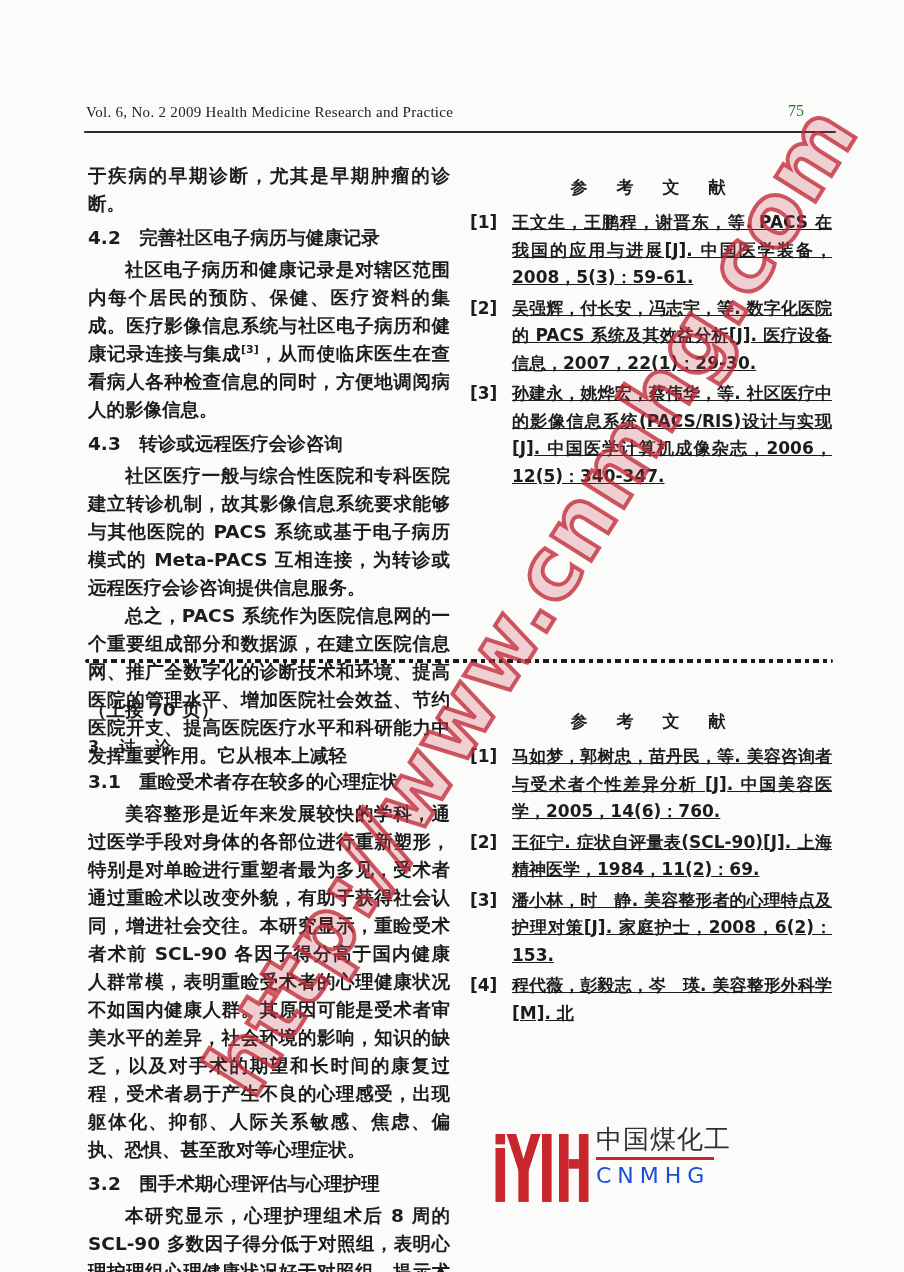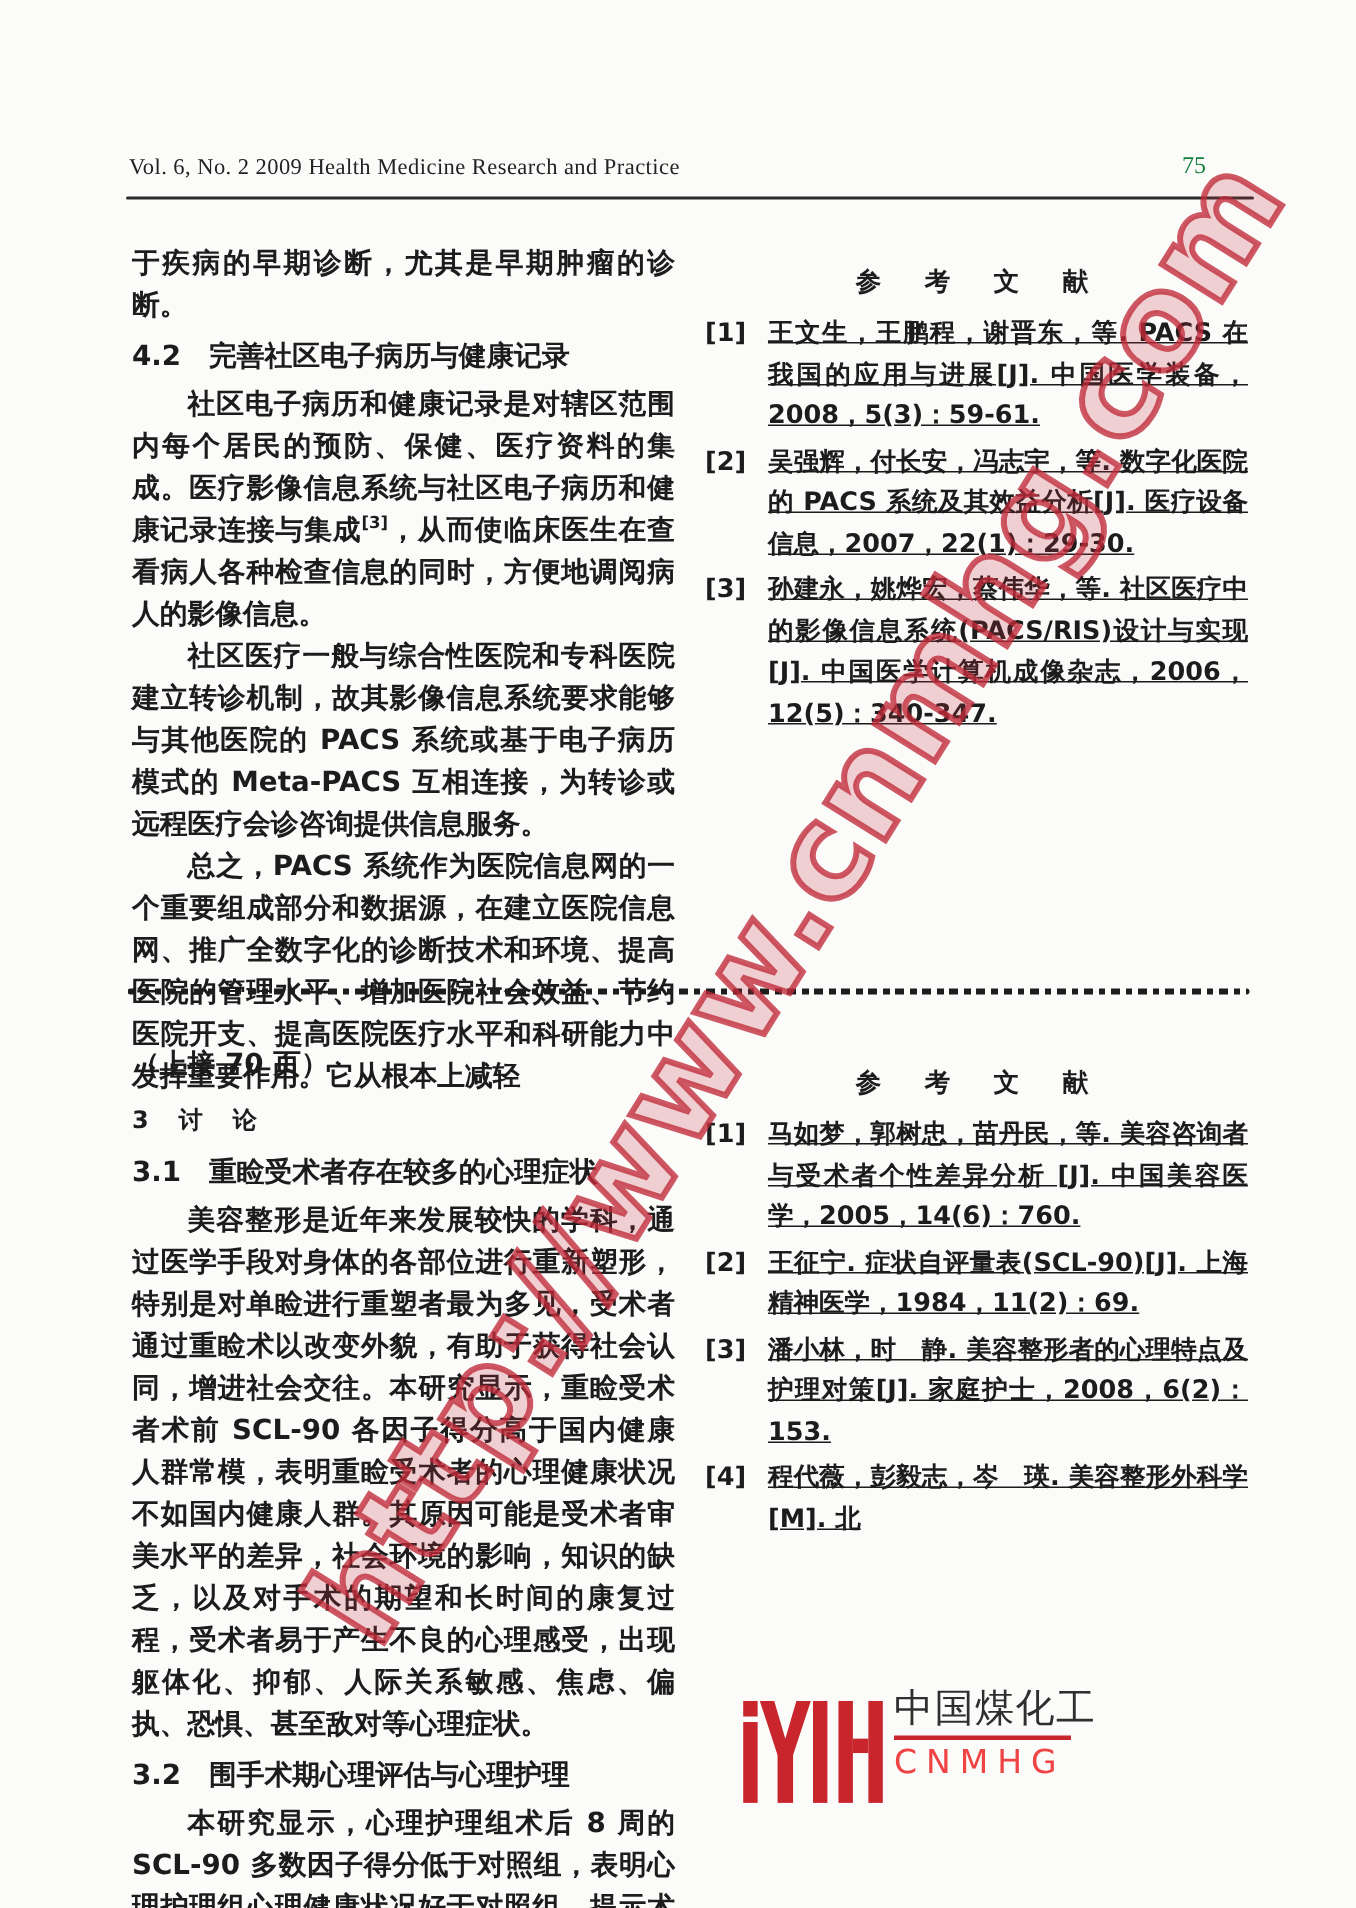--- a/index.html
+++ b/index.html
@@ -63,37 +63,38 @@
     font-family:"DejaVu Sans",sans-serif;
     white-space:nowrap;
   }
   
   .logo{position:absolute;left:494px;top:1122px;width:222px;height:86px;z-index:6;}
   .logo .mark{position:absolute;left:0;top:4px;width:96px;height:78px;}
   .logo .mark svg{width:100%;height:100%;}
   .logo .txt{position:absolute;left:102px;top:2px;width:120px;}
   .logo .cn{font-size:26px;line-height:30px;color:#2f2f2f;font-weight:500;letter-spacing:1px;white-space:nowrap;}
   .logo .redline{height:3px;background:#c8252c;margin:3px 0 4px 0;width:118px;}
-  .logo .en{font-size:22px;line-height:24px;color:#ef4444;letter-spacing:6px;font-weight:500;}
+  .logo .en{font-size:22px;line-height:24px;color:#1d4ed8;letter-spacing:6px;font-weight:500;}
 </style>
 </head>
 <body>
 
 <div class="page">
 
   <div class="hdr">
     <span>Vol. 6, No. 2   2009    Health Medicine Research and Practice</span>
   </div>
   <div class="pageno-abs">75</div>
   <div class="hdr-rule"></div>
 
   <div class="col lt">
     <p>于疾病的早期诊断，尤其是早期肿瘤的诊断。</p>
     <div class="h-num">4.2　完善社区电子病历与健康记录</div>
     <p class="indent"><span>社区电子病历和健康记录是对辖区范围内每个居民的预防、保健、医疗资料的集成。医疗影像信息系统与社区电子病历和健康记录连接与集成</span><sup class="cite">[3]</sup><span>，从而使临床医生在查看病人各种检查信息的同时，方便地调阅病人的影像信息。</span></p>
+    <div class="h-num">4.3　转诊或远程医疗会诊咨询</div>
     <p class="indent">社区医疗一般与综合性医院和专科医院建立转诊机制，故其影像信息系统要求能够与其他医院的 PACS 系统或基于电子病历模式的 Meta-PACS 互相连接，为转诊或远程医疗会诊咨询提供信息服务。</p>
     <p class="indent">总之，PACS 系统作为医院信息网的一个重要组成部分和数据源，在建立医院信息网、推广全数字化的诊断技术和环境、提高医院的管理水平、增加医院社会效益、节约医院开支、提高医院医疗水平和科研能力中发挥重要作用。它从根本上减轻</p>
   </div>
 
   <div class="col rt">
     <div class="refs-heading">参　考　文　献</div>
     <div class="ref">
       <span class="mk">[1]</span>
       <span class="tx">王文生，王鹏程，谢晋东，等. PACS 在我国的应用与进展[J]. 中国医学装备，2008，5(3)：59-61.</span>
     </div>

